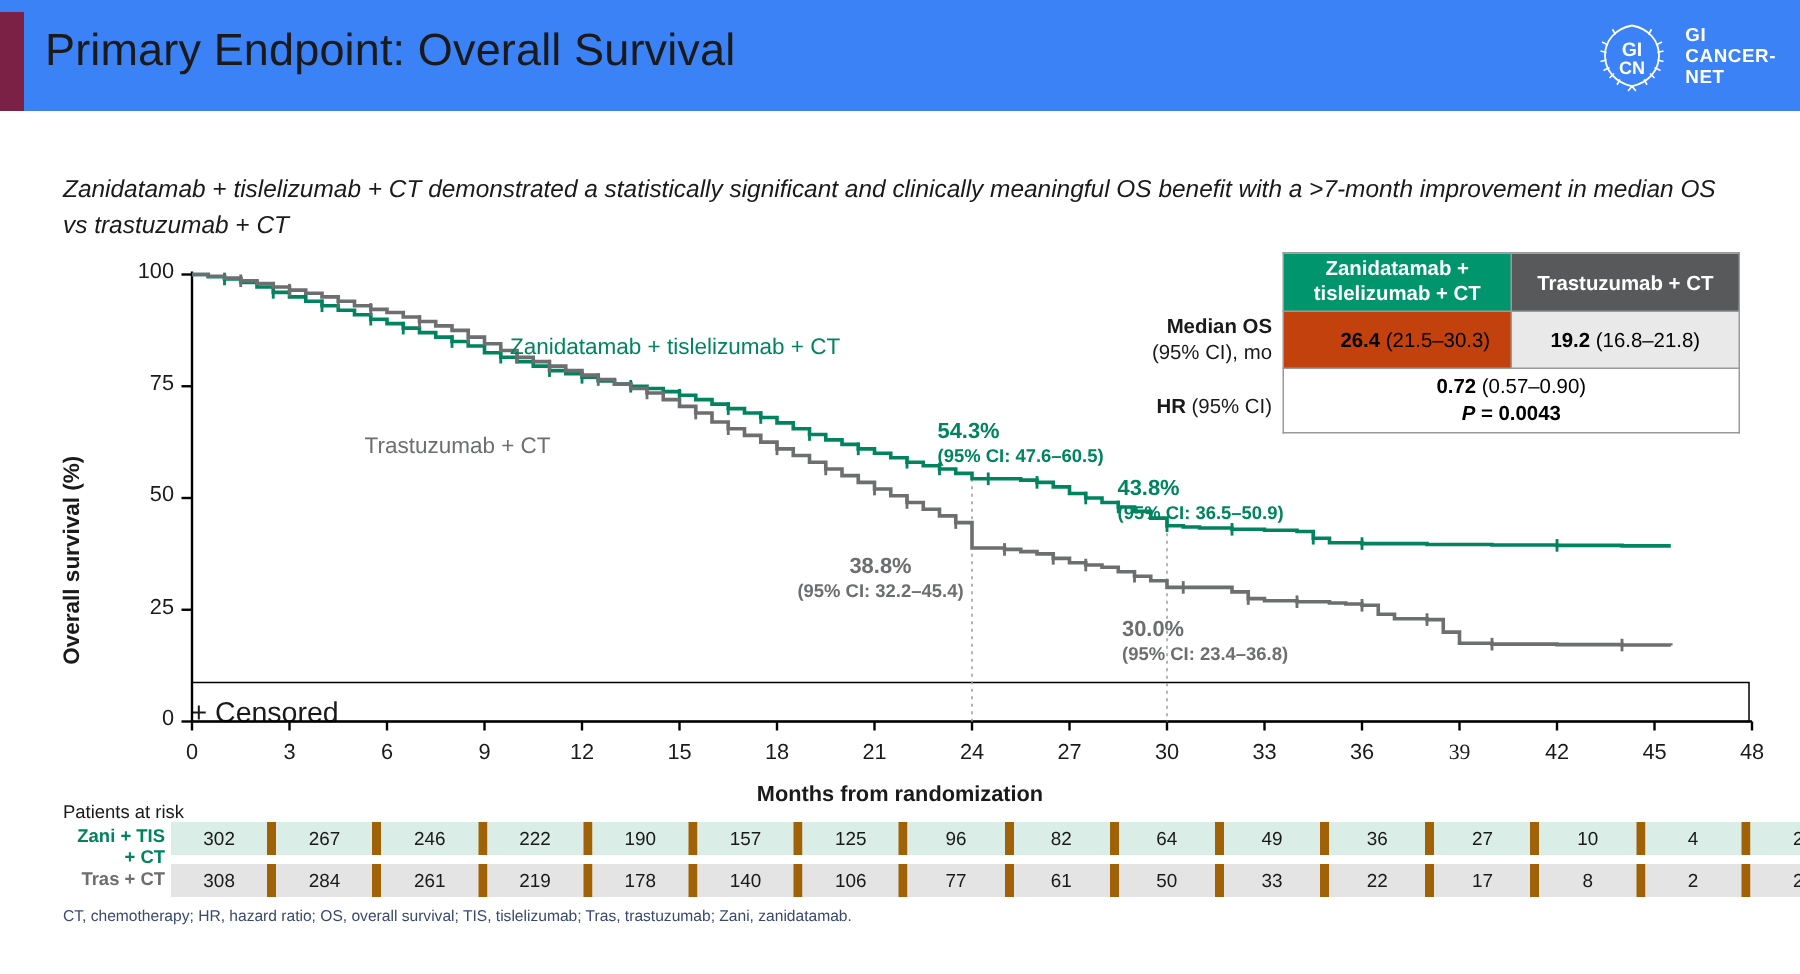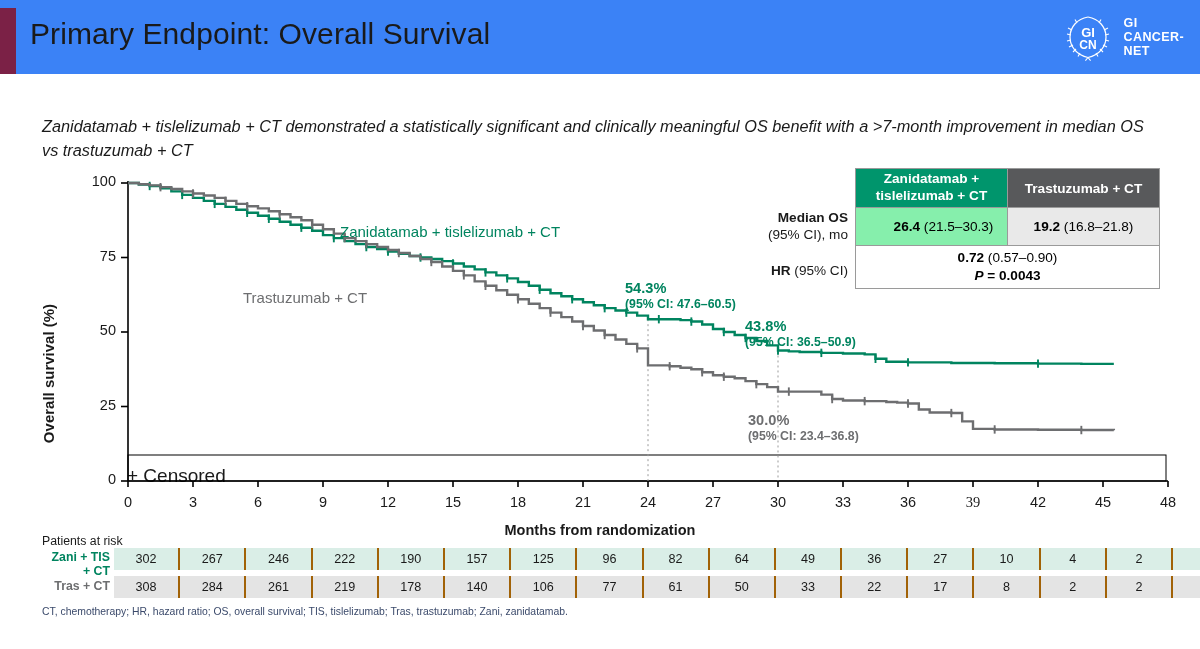--- a/index.html
+++ b/index.html
@@ -148,21 +148,21 @@
   #results-table th.h-green {
     background: #00956c; color: #ffffff;
     font-weight: bold; font-size: 13.6px;
     width: 151px; height: 38px; line-height: 1.22;
   }
   #results-table th.h-gray {
     background: #58595b; color: #ffffff;
     font-weight: bold; font-size: 13.6px;
     width: 151px; height: 38px;
   }
-  #results-table td.v-green { background: #86efac; height: 37px; padding-left: 24px; }
+  #results-table td.v-green { background: #c2410c; height: 37px; padding-left: 24px; }
   #results-table td.v-gray  { background: #e9e9e9; height: 37px; }
   #results-table td.v-wide  { background: #ffffff; height: 42px; line-height: 1.33; }
   #results-table td b, #results-table th b { font-weight: bold; }
   .rt-rowlabel {
     position: absolute;
     right: 352px;
     text-align: right;
     font-size: 13.6px;
     color: #1a1a1a;
     line-height: 1.26;
@@ -198,21 +198,21 @@
   }
   #risk-row-zani { top: 548px; }
   #risk-row-tras { top: 576px; }
   .risk-cell {
     width: 64.2px;
     height: 22px;
     line-height: 22px;
     text-align: center;
     font-size: 12.6px;
     color: #1a1a1a;
-    border-right: 2px solid #a16207;
+    border-right: 6px solid #a16207;
   }
   .risk-cell.zani { background: #daeee7; }
   .risk-cell.tras { background: #e4e4e4; }
 
   
   #footnote {
     position: absolute;
     left: 42px; top: 606px;
     font-size: 10.4px;
     color: #3b4a6b;
@@ -389,20 +389,24 @@
   <div class="curve-label" id="label-tras">Trastuzumab + CT</div>
 
   <div class="annot green" id="annot-24">
     <span class="big">54.3%</span>
     <span class="ci">(95% CI: 47.6–60.5)</span>
   </div>
   <div class="annot green" id="annot-30">
     <span class="big">43.8%</span>
     <span class="ci">(95% CI: 36.5–50.9)</span>
   </div>
+  <div class="annot gray" id="annot-tras-24">
+    <span class="big">38.8%</span>
+    <span class="ci">(95% CI: 32.2–45.4)</span>
+  </div>
   <div class="annot gray" id="annot-tras-30">
     <span class="big">30.0%</span>
     <span class="ci">(95% CI: 23.4–36.8)</span>
   </div>
 </div>
 
 <div class="rt-rowlabel" id="rt-label-median">
   <b>Median OS</b><br>
   <span>(95% CI), mo</span>
 </div>

